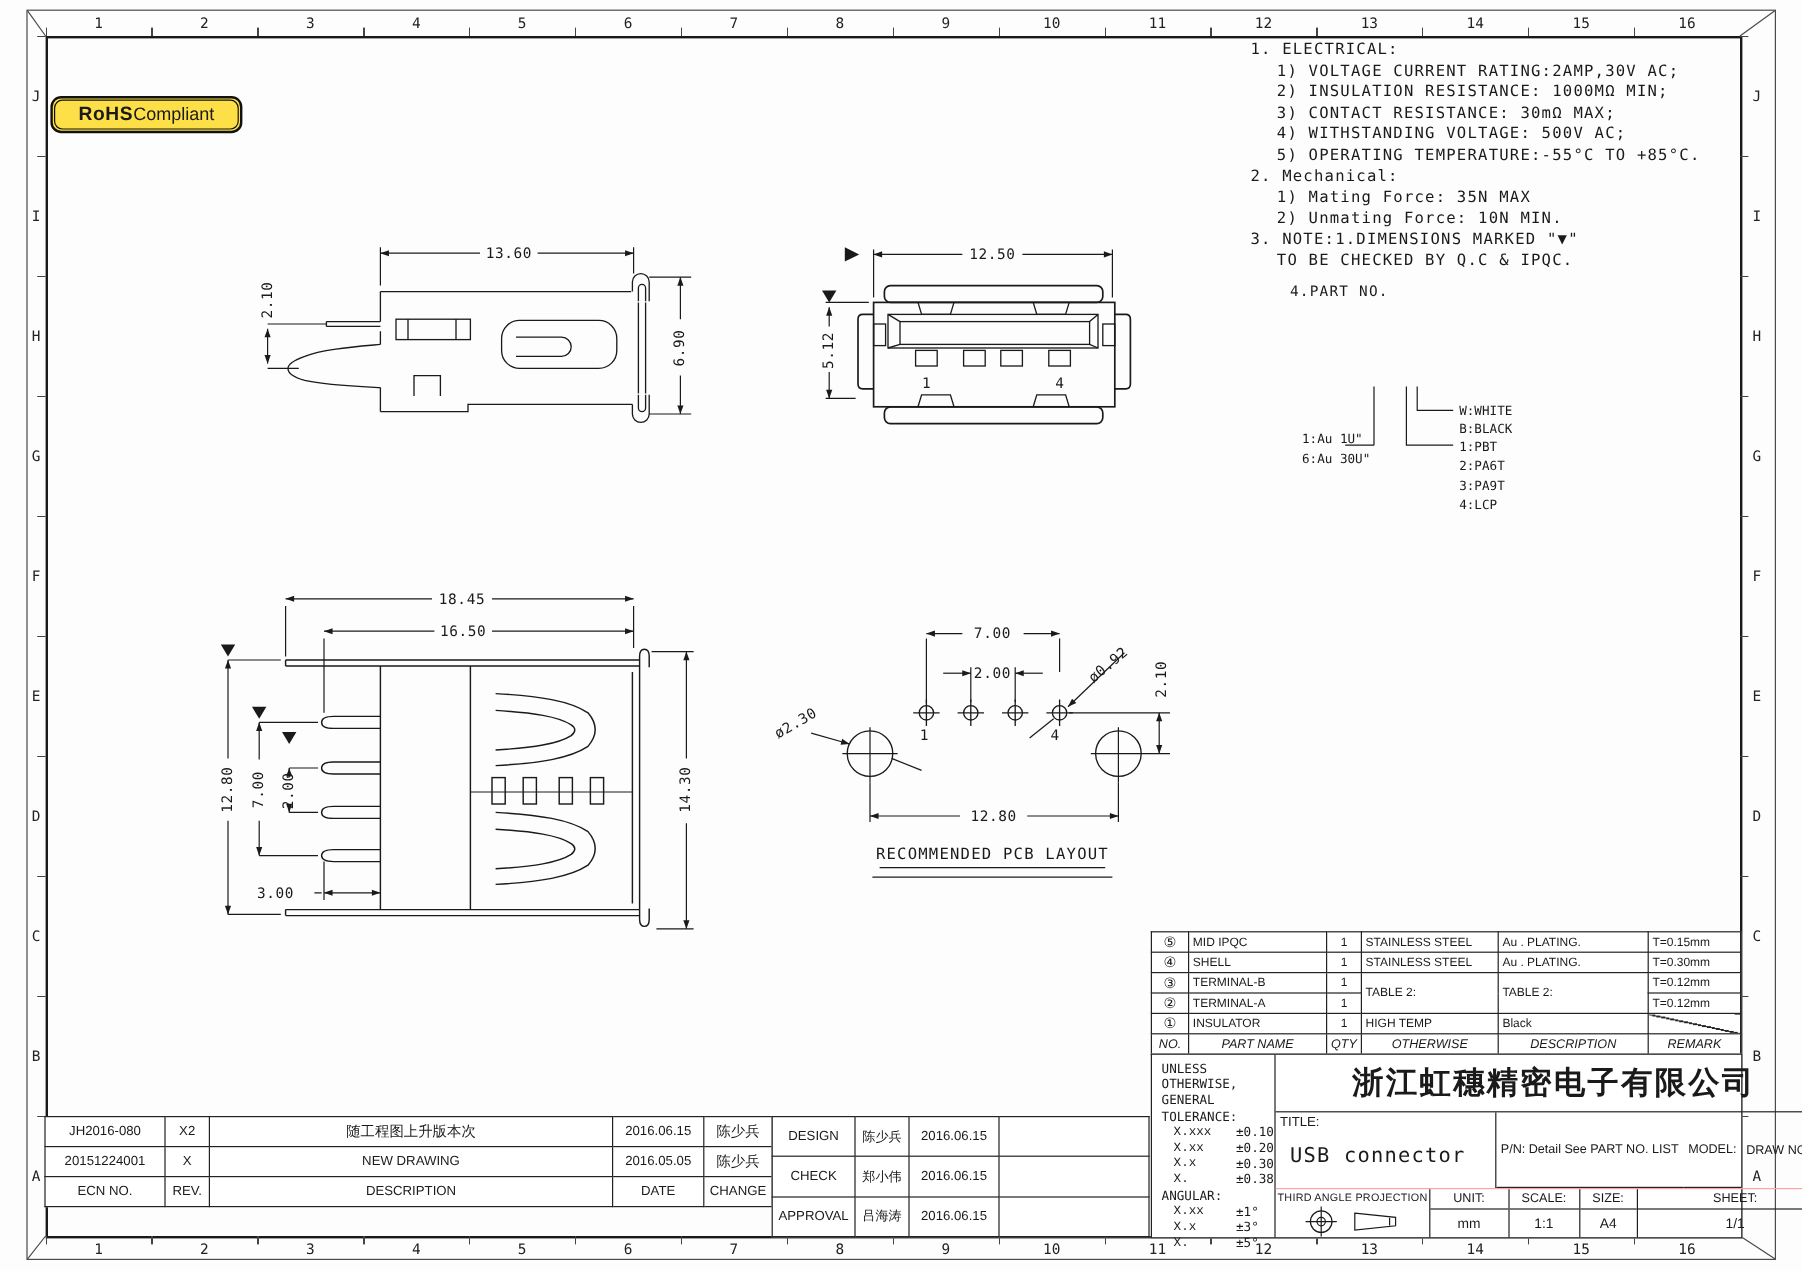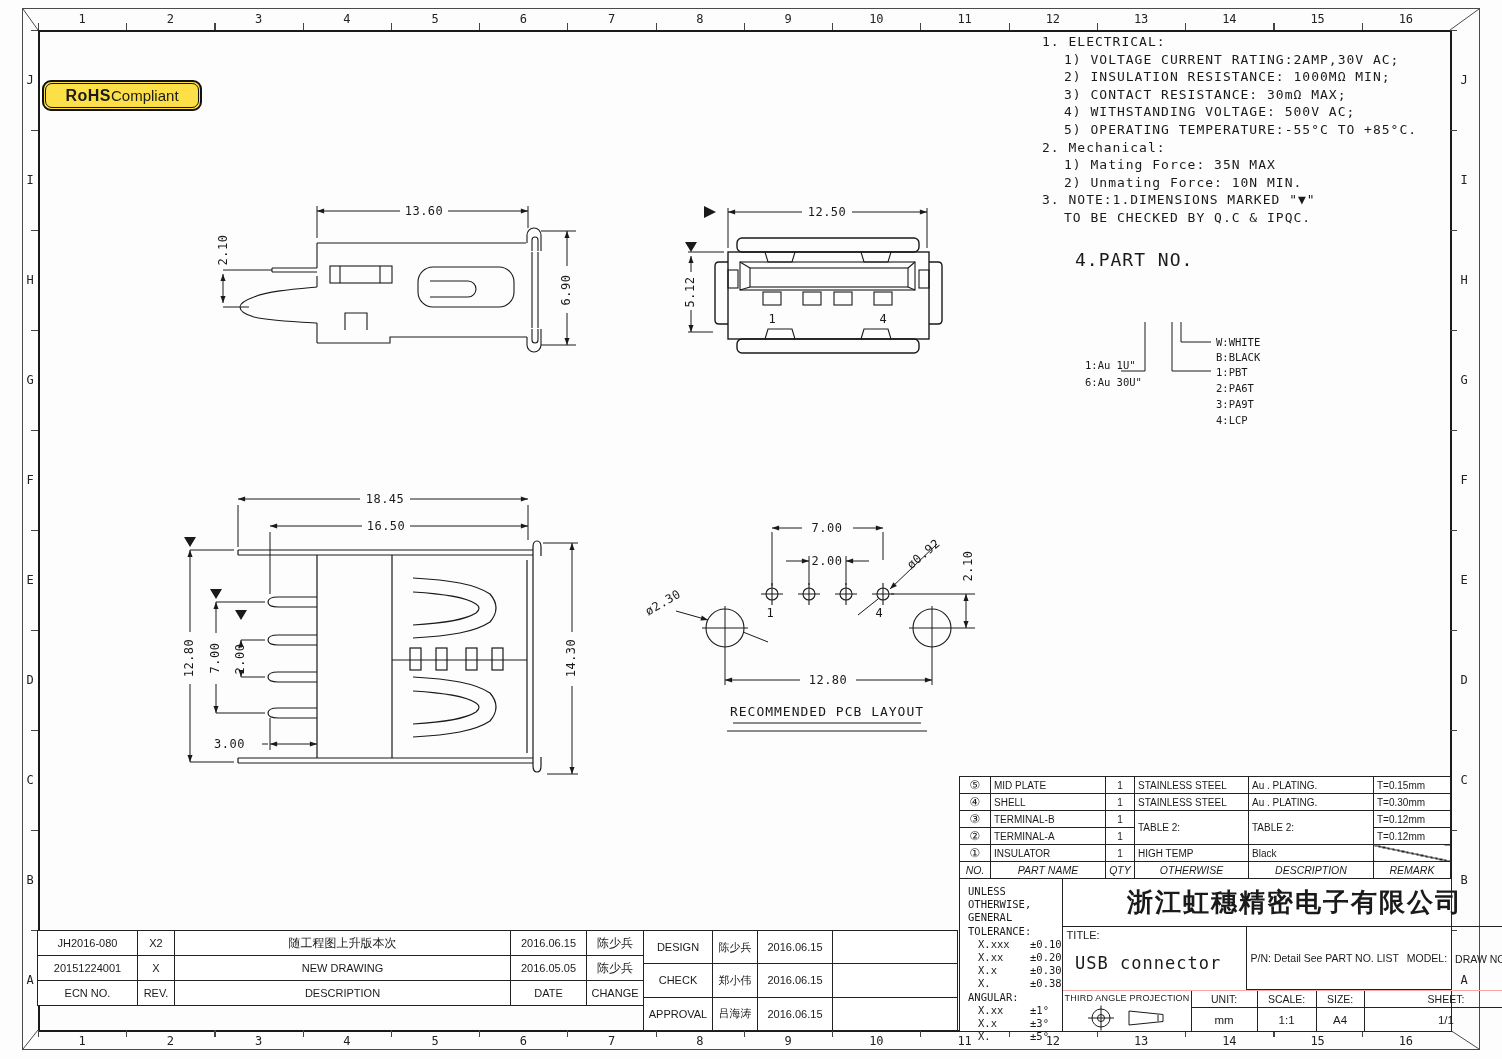--- a/index.html
+++ b/index.html
@@ -19,21 +19,21 @@
   .tickcol-r{position:absolute;right:0;top:0;height:100%;width:7px;background:repeating-linear-gradient(to bottom,#444 0 1px,transparent 1px 100px);}
   .tickcol-l{position:absolute;left:0;top:0;height:100%;width:7px;background:repeating-linear-gradient(to bottom,#444 0 1px,transparent 1px 100px);}
   
   .rohs{left:42px;top:36px;width:156px;height:27px;border:2px solid #111;border-radius:9px;display:flex;align-items:center;justify-content:center;gap:0;background:#fde047;margin-top:44px;}
   .rohs:after{content:"";position:absolute;inset:1px;border:1px solid #111;border-radius:7px;}
   .rohs .b{font:bold 16px "Liberation Sans",sans-serif;letter-spacing:.5px;}
   .rohs .r{font:15px "Liberation Sans",sans-serif;}
   
   .notes{left:1042px;top:33px;width:420px;font:13px "DejaVu Sans Mono",monospace;line-height:17.6px;letter-spacing:1px;white-space:nowrap;}
   .notes .n1{padding-left:22px;}
-  .notes .n2{padding-left:33px;margin-top:24px;font-size:18px;}
+  .notes .n2{padding-left:33px;margin-top:8px;font-size:12px;}
   
   svg.overlay{position:absolute;left:0;top:0;}
   svg text{fill:#1a1a1a;font-family:"DejaVu Sans Mono",monospace;}
   .dimtxt{font-size:12px;letter-spacing:.5px;}
   .lgtxt{font-size:10.5px;}
   .pintxt{font-size:12px;}
   .captxt{font-size:13px;letter-spacing:1px;}
   
   table{border-collapse:collapse;table-layout:fixed;background:#fff;}
   td,th{border:1px solid #222;padding:0 3px;overflow:hidden;white-space:nowrap;}
@@ -45,21 +45,21 @@
   .parts-table{left:959px;top:776px;}
   .parts-table td,.parts-table th{font:10px "Liberation Sans",sans-serif;text-align:center;height:16px;font-weight:normal;}
   .parts-table .lft{text-align:left;}
   .parts-table .hdr{font-style:italic;font-size:10.5px;}
   .parts-table .circ{font-size:12px;}
   .diag{background:linear-gradient(to top right,transparent calc(50% - .7px),#222 calc(50% - .7px),#222 calc(50% + .7px),transparent calc(50% + .7px));}
   
   .tb{left:959px;top:878px;width:491px;height:152px;border:1px solid #222;background:#fff;display:flex;}
   .tol{width:138px;border-right:1px solid #222;padding:6px 0 0 8px;font:10.5px "DejaVu Sans Mono",monospace;line-height:13.2px;}
   .tol .row{display:flex;}
-  .tol .lab{width:52px;padding-left:10px;}
+  .tol .lab{width:52px;padding-left:10px;font-family:Liberation Mono, monospace;}
   .tbr{flex:1;display:flex;flex-direction:column;}
   .company{height:47px;border-bottom:1px solid #222;display:flex;align-items:center;justify-content:center;font:bold 26px "DejaVu Sans",sans-serif;letter-spacing:2px;}
   .mid{height:63px;border-bottom:1px solid #fca5a5;display:flex;}
   .titlecell{width:183px;border-right:1px solid #222;position:relative;}
   .titlecell .lab{position:absolute;left:4px;top:2px;font:11px "Liberation Sans",sans-serif;}
   .titlecell .val{position:absolute;left:0;right:12px;top:26px;text-align:center;font:17px "DejaVu Sans Mono",monospace;letter-spacing:1px;}
   .pncell{flex:1;display:flex;flex-direction:row;}
   .pncell .r{flex:1;border-bottom:1px solid #222;display:flex;align-items:center;padding:0 4px;font:10.5px "Liberation Sans",sans-serif;white-space:nowrap;}
   .pncell .r:last-child{border-bottom:none;}
   .drawline{flex:1;height:1px;background:#222;margin:0 6px;}
@@ -357,21 +357,21 @@
       <col style="width:31px">
       <col style="width:115px">
       <col style="width:29px">
       <col style="width:114px">
       <col style="width:125px">
       <col style="width:77px">
     </colgroup>
   <tbody>
       <tr>
     <td class="circ">⑤</td>
-    <td class="lft">MID PLATE</td>
+    <td class="lft">MID IPQC</td>
     <td>1</td>
     <td class="lft">STAINLESS STEEL</td>
     <td class="lft">Au . PLATING.</td>
     <td class="lft">T=0.15mm</td>
   </tr>
   <tr>
     <td class="circ">④</td>
     <td class="lft">SHELL</td>
     <td>1</td>
     <td class="lft">STAINLESS STEEL</td>

